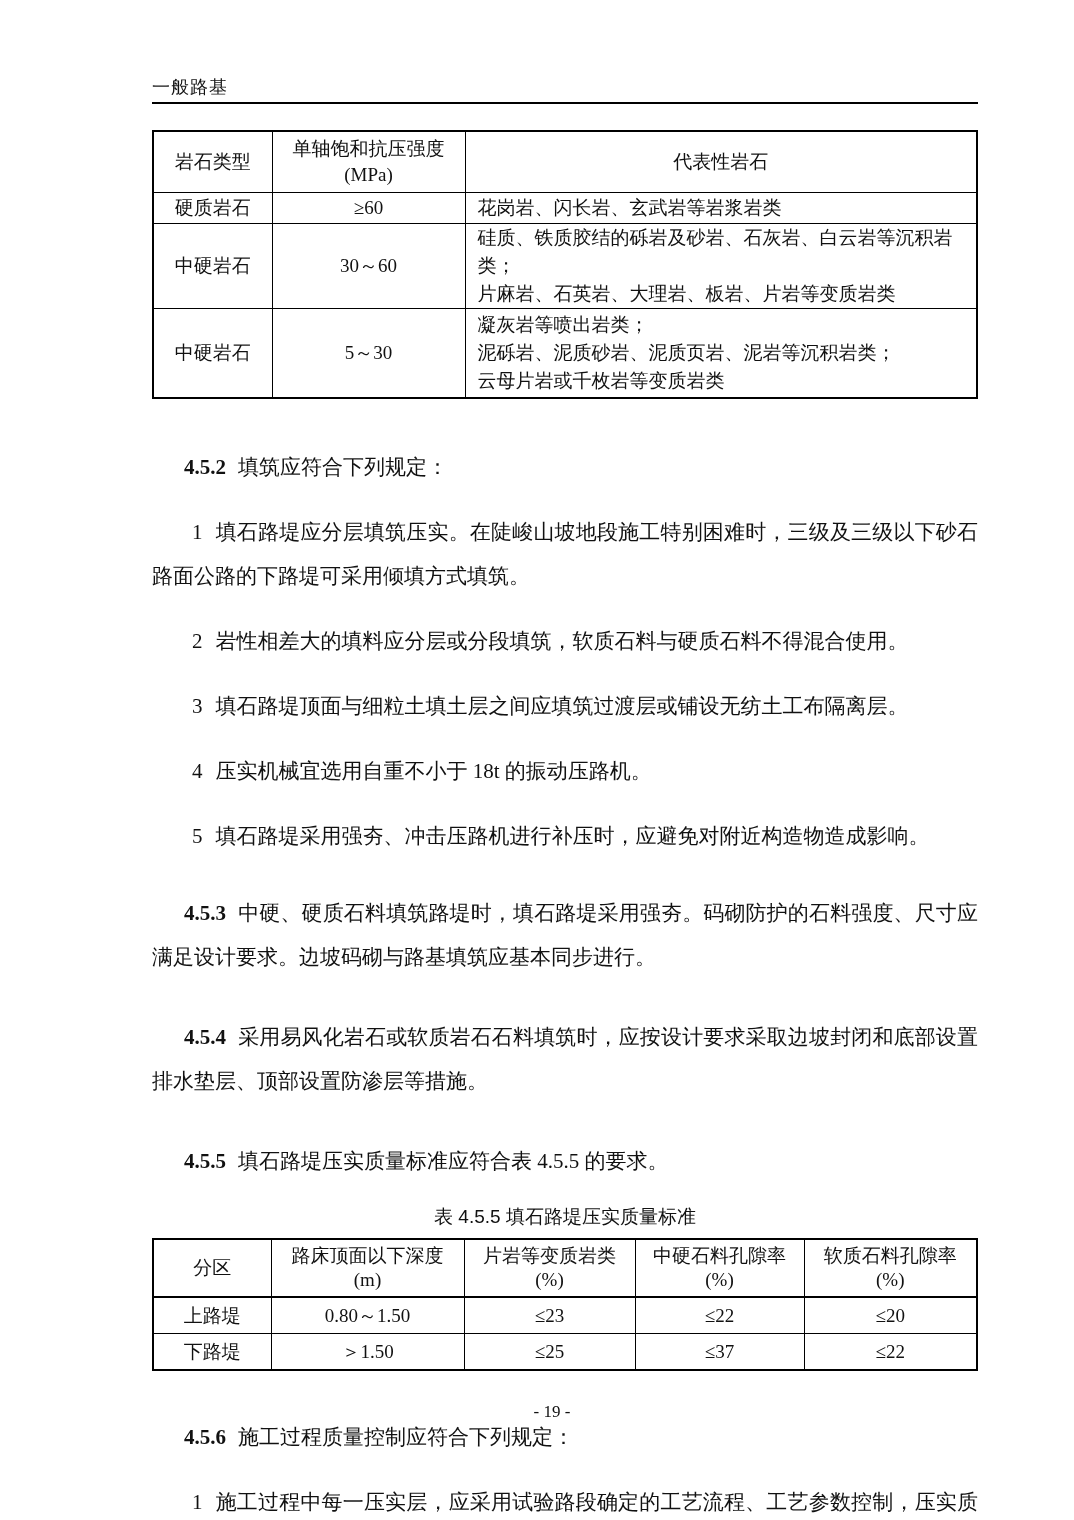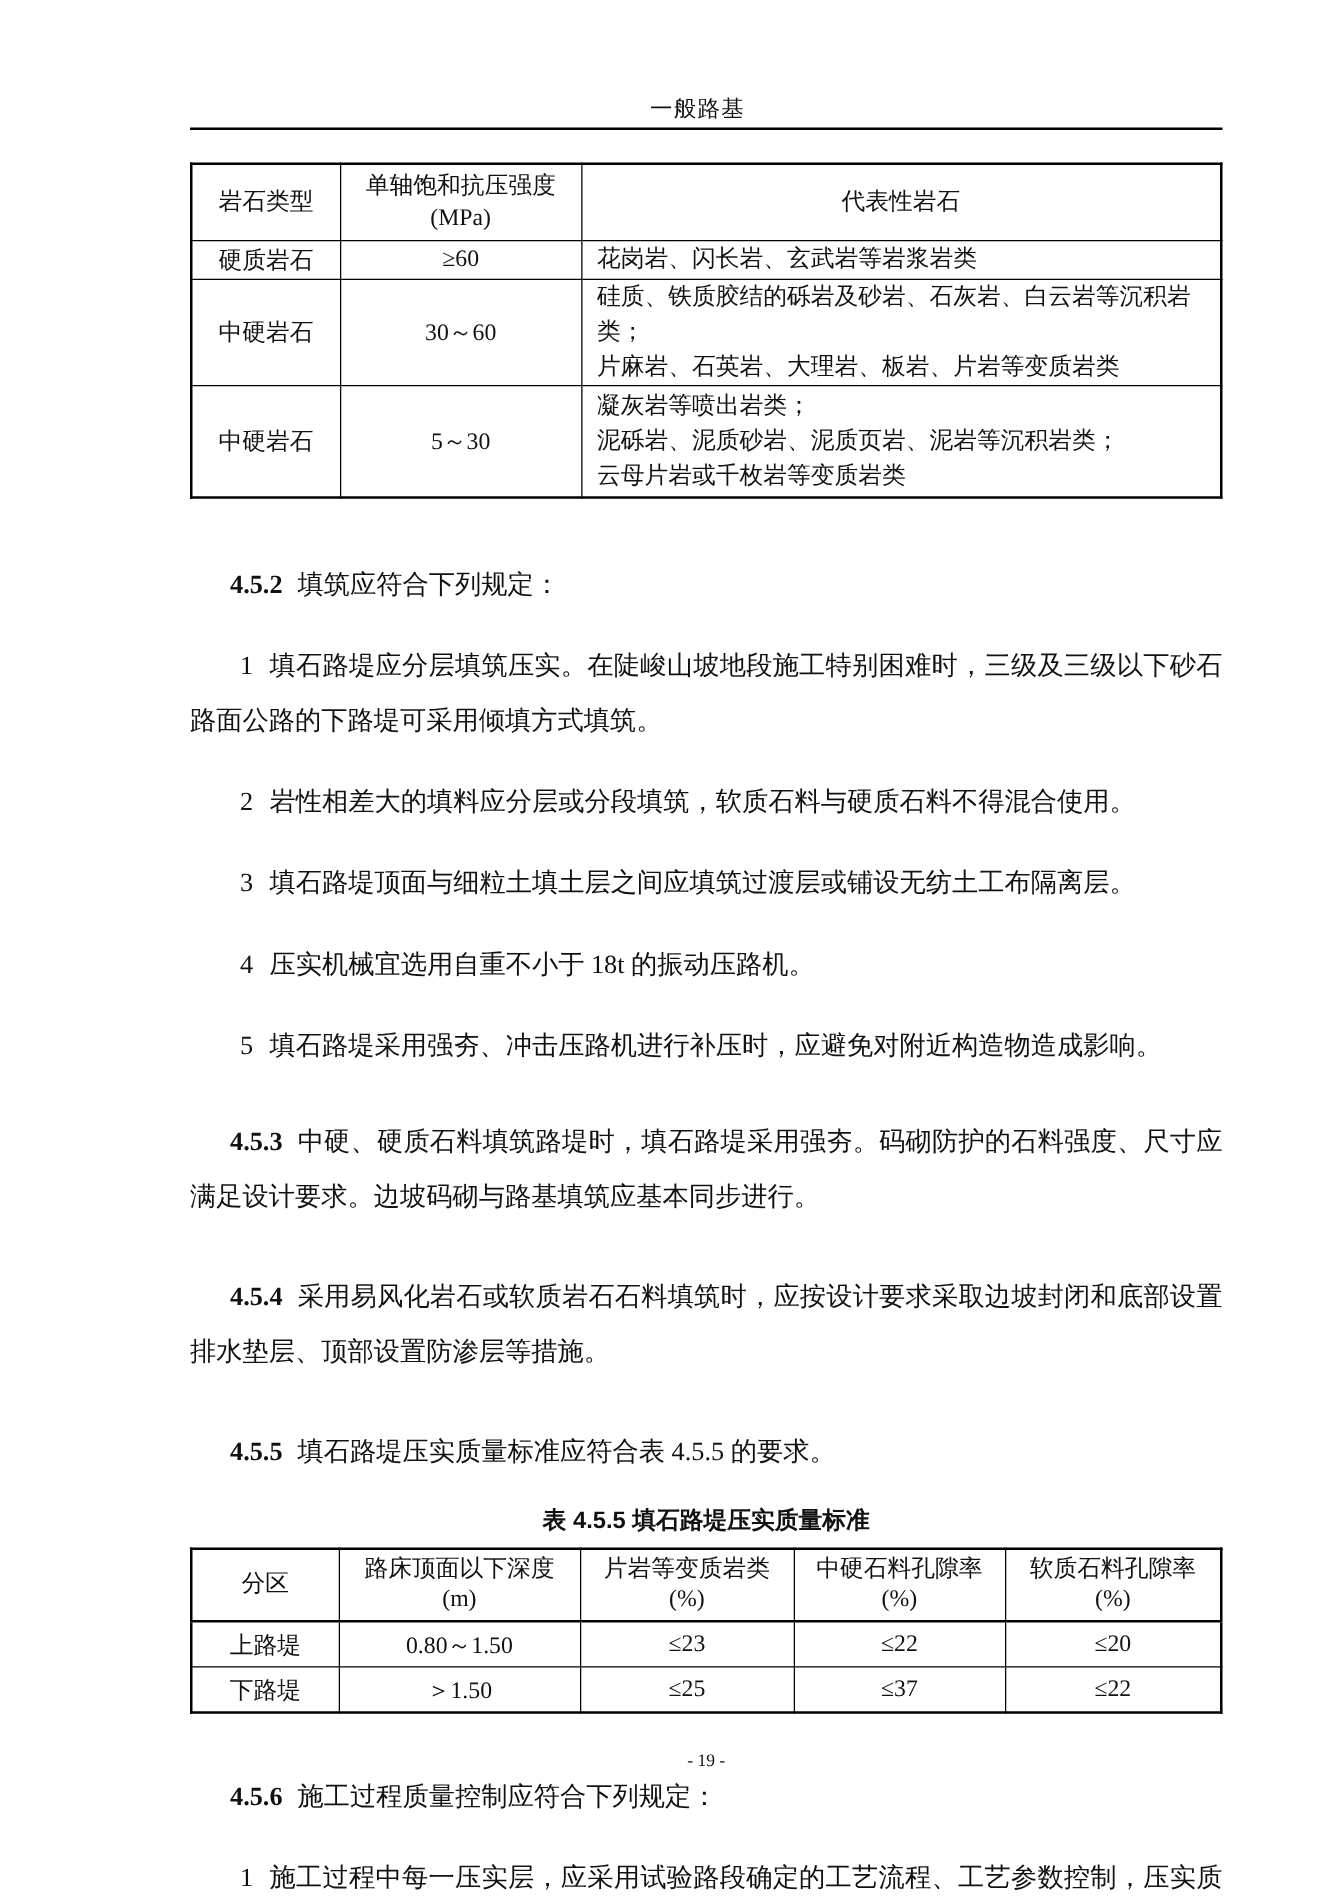--- a/index.html
+++ b/index.html
@@ -11,21 +11,21 @@
     position: relative;
     overflow: hidden;
   }
   .content {
     position: absolute;
     left: 152px; top: 0;
     width: 826px;
   }
   .running-header {
     margin-top: 76px;
-    text-align: center;
+    text-align: left;
     padding-right: 14px;
     font-size: 18px;
     line-height: 22px;
     letter-spacing: 1px;
   }
   .header-rule {
     margin-top: 4px;
     border: none;
     border-top: 2px solid #000;
     height: 0;
@@ -74,39 +74,39 @@
   .mt-first { margin-top: 46px; }
   .mt-sec  { margin-top: 33px; }
   .mt-sec2 { margin-top: 36px; }
   .mt-456  { margin-top: 44px; }
 
   
   .table-caption {
     margin-top: 10px;
     text-align: center;
     font-family: "Liberation Sans", sans-serif;
-    font-weight: bold;
+    font-weight: normal;
     font-size: 19px;
     line-height: 26px;
   }
   .quality-table { margin-top: 8px; }
   .quality-table .hdr td {
     height: 56px;
     line-height: 24px;
     border-bottom: 2px solid #000;
   }
   .quality-table .data td { height: 35px; }
 
   .page-number {
     position: absolute;
     top: 1402px;
-    left: 152px;
+    left: 139px;
     width: 826px;
     text-align: center;
-    font-size: 14px;
+    font-size: 17px;
   }
 </style>
 </head>
 <body>
 
 <div class="content">
 
   <div class="running-header">一般路基</div>
   <hr class="header-rule">
 

